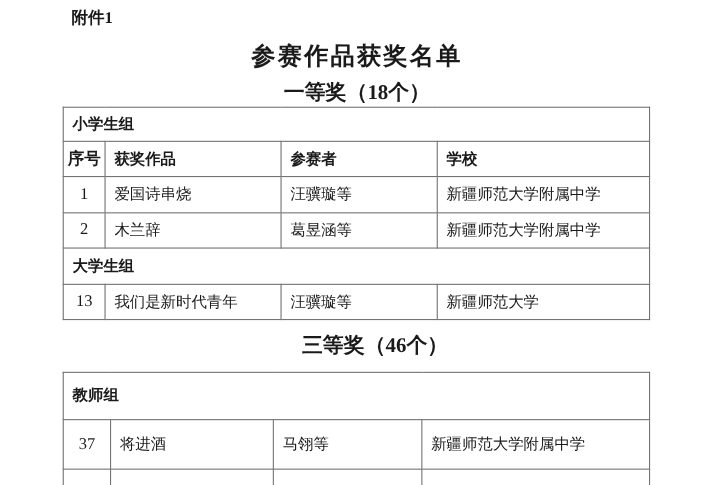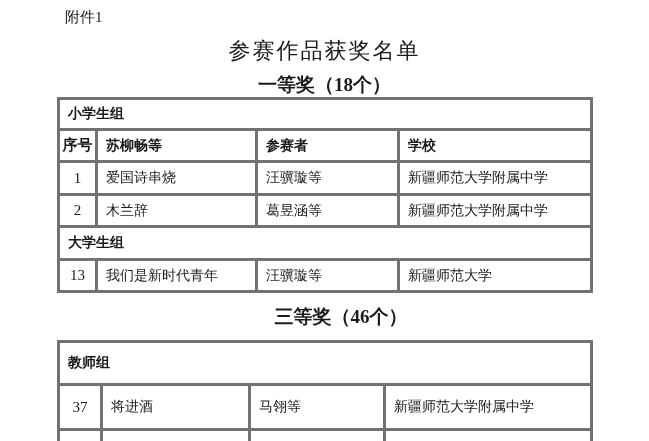--- a/index.html
+++ b/index.html
@@ -6,45 +6,45 @@
   body {
     width: 649px; height: 441px; overflow: hidden;
     background: #ffffff;
     color: #1a1a1a;
     font-family: "Liberation Serif", "DejaVu Serif", serif;
   }
   .page { width: 649px; height: 441px; overflow: hidden; }
 
   .attachment {
     margin: 9px 0 0 65px;
-    font-size: 15px; font-weight: normal; line-height: 16px;
+    font-size: 15px; font-weight: bold; line-height: 16px;
   }
   .doc-title {
     margin: 12px 0 0 0;
     text-align: center;
-    font-size: 22px; font-weight: normal;
+    font-size: 22px; font-weight: bold;
     letter-spacing: 2px; line-height: 27px;
   }
   .section-heading {
     text-align: center;
     font-size: 19px; font-weight: bold; line-height: 19px;
   }
   .sh1 { margin-top: 11px; }
   .sh2 { margin-top: 14px; margin-left: 33px; }
 
   table {
     border-collapse: collapse;
     table-layout: fixed;
     margin-left: 57px;
     width: 533px;
   }
   #table1 { margin-top: 3px; }
   #table2 { margin-top: 14px; }
   td {
-    border: 3px solid #737373;
+    border: 1px solid #737373;
     font-size: 14px;
     padding: 0 2px 0 8px;
     vertical-align: middle;
     overflow: hidden; white-space: nowrap;
   }
   td.idx { text-align: center; padding: 0; font-size: 15px; }
   tr.group td, tr.head td { font-weight: bold; }
 
   tr.h31 { height: 31px; }
   tr.h32 { height: 32px; }
@@ -70,21 +70,21 @@
         <col style="width:160px">
         <col style="width:142px">
         <col style="width:193px">
     </colgroup>
     <tbody>
         <tr class="group h31">
       <td colspan="4">小学生组</td>
     </tr>
     <tr class="head h32">
       <td class="idx">序号</td>
-      <td>苏柳畅等</td>
+      <td>获奖作品</td>
       <td>参赛者</td>
       <td>学校</td>
     </tr>
     <tr class="h33">
       <td class="idx">1</td>
       <td>爱国诗串烧</td>
       <td>汪骥璇等</td>
       <td>新疆师范大学附属中学</td>
     </tr>
     <tr class="h32">

